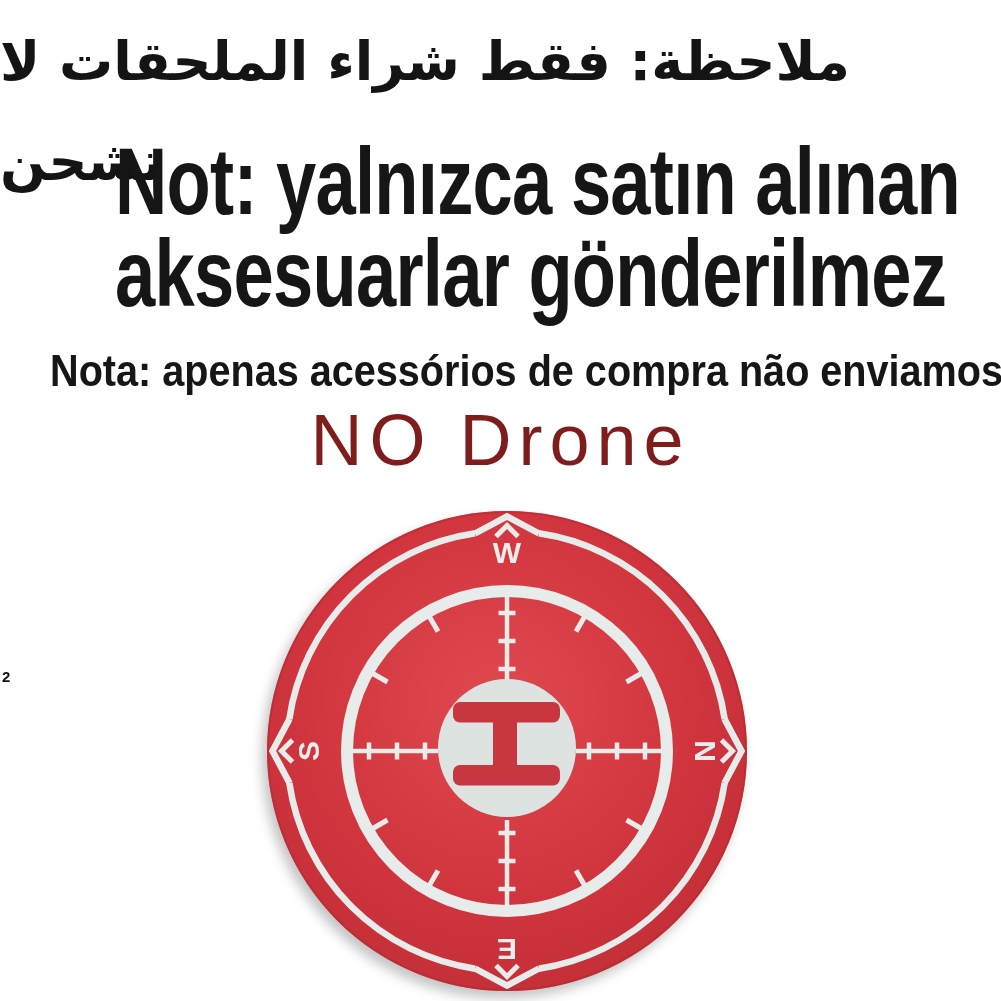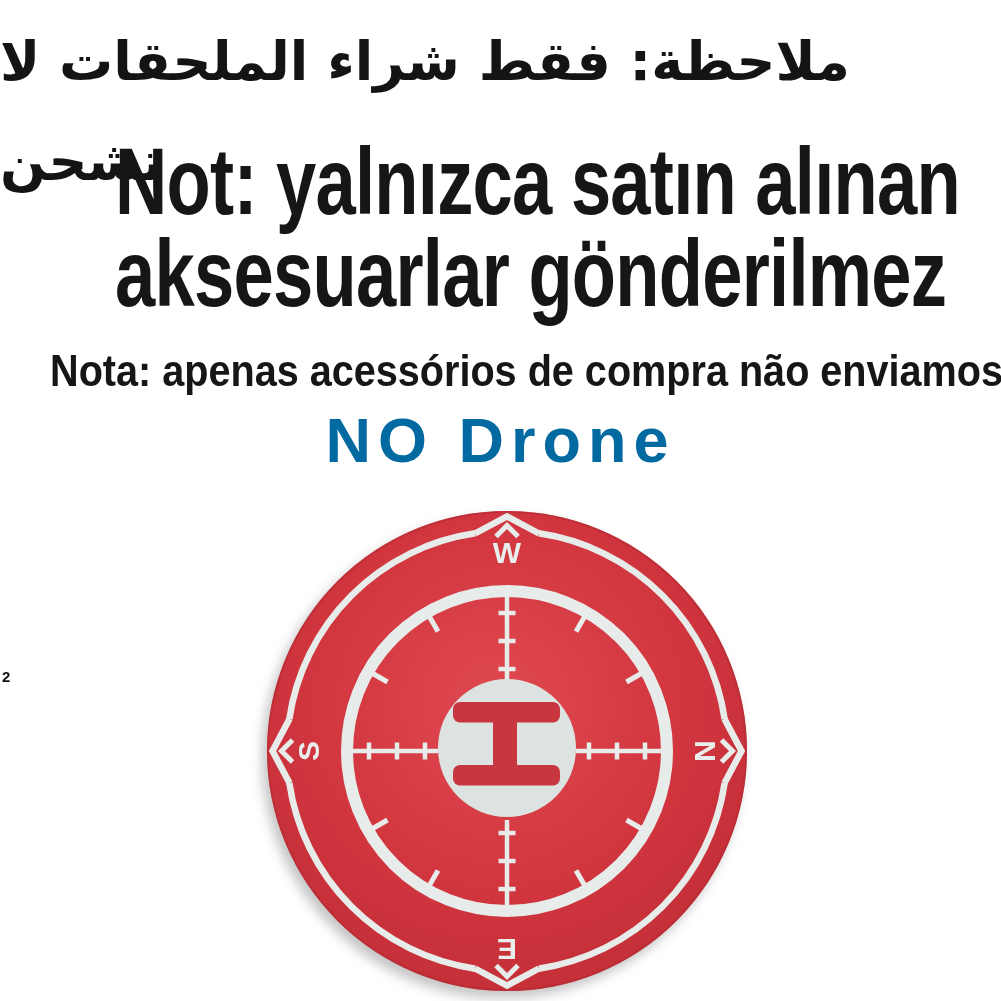--- a/index.html
+++ b/index.html
@@ -27,22 +27,22 @@
   .pt-note{
     position:absolute;left:0;right:0;top:346px;
     text-align:center;
     font-size:44px;font-weight:700;line-height:50px;
     transform:scaleX(0.9);transform-origin:50% 0;
     color:#161616;white-space:nowrap;
   }
   .no-drone{
     position:absolute;left:0;right:0;top:388px;
     text-align:center;
-    font-size:63px;font-weight:700;line-height:104px;letter-spacing:7px;
-    color:#0369a1;white-space:nowrap;
+    font-size:72px;font-weight:400;line-height:104px;letter-spacing:7px;
+    color:#7f1d1d;white-space:nowrap;
   }
   .stray-mark{
     position:absolute;left:2px;top:668px;
     font-size:15px;font-weight:700;color:#111;
   }
   .pad-svg{
     position:absolute;left:247px;top:491px;width:520px;height:520px;
     filter:drop-shadow(-5px 7px 6px rgba(125,125,125,0.45));
   }
   .pad-letter{

